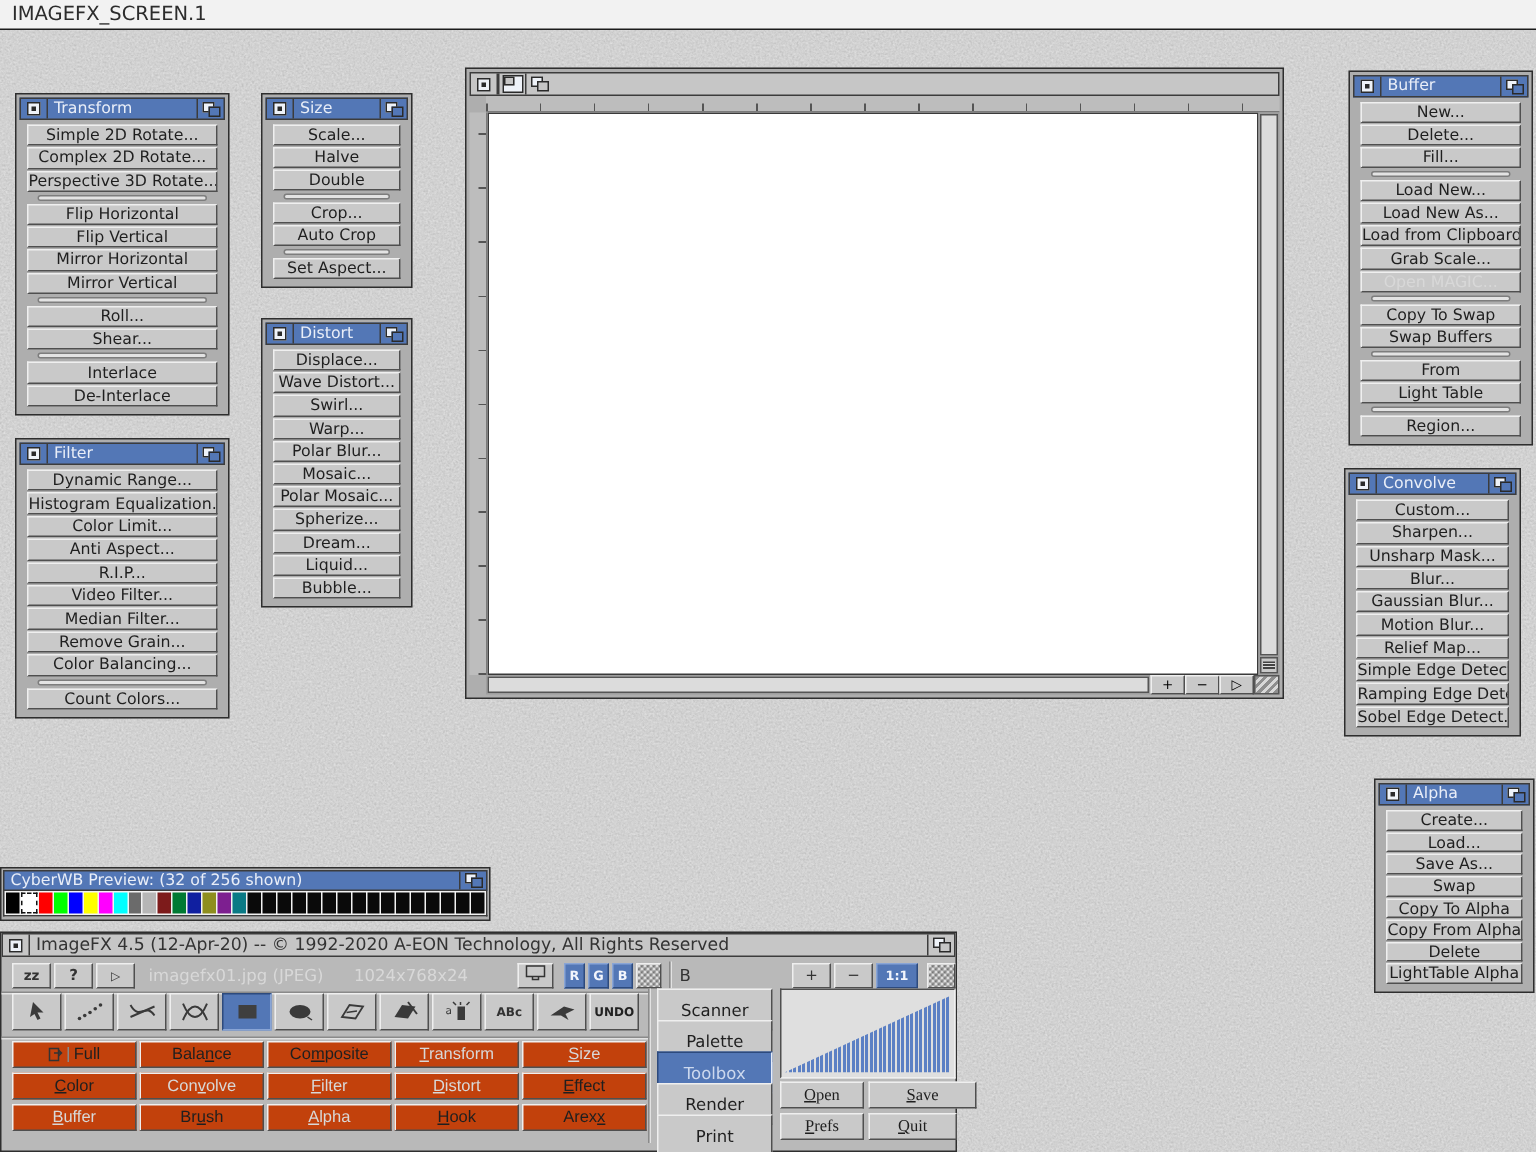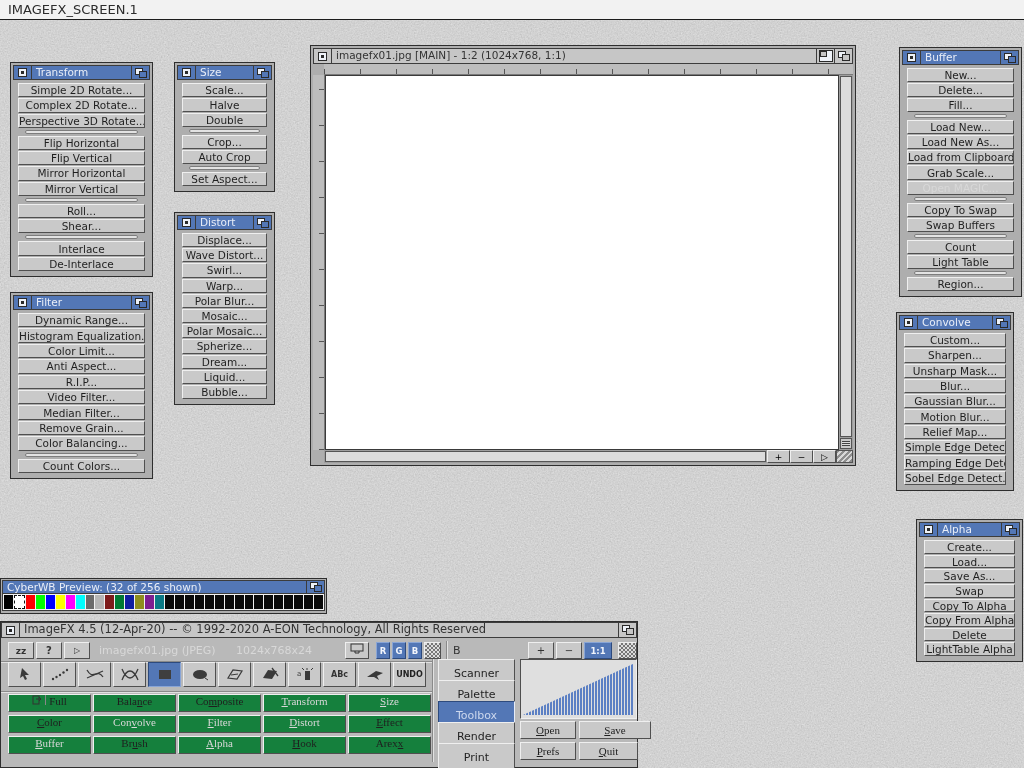--- a/index.html
+++ b/index.html
@@ -86,23 +86,23 @@
   .checker{background-image:linear-gradient(45deg,#777 25%,transparent 25%,transparent 75%,#777 75%),
            linear-gradient(45deg,#777 25%,transparent 25%,transparent 75%,#777 75%);
            background-position:0 0,2px 2px;background-size:4px 4px;background-color:#ddd}
   .toolbtn{position:absolute;top:40px;width:33px;height:25px;background:#c9c9c9;
            border:1px solid;border-color:#efefef #4f4f4f #4f4f4f #efefef;display:flex;
            align-items:center;justify-content:center;padding:0;font-family:inherit}
   .toolbtn.active{background:#5377b6;border-color:#2d4a7d #89a5d6 #89a5d6 #2d4a7d}
   .toolbtn svg{display:block}
   .undotxt{font-size:8px;font-weight:bold;color:#222;letter-spacing:0}
   .abctxt{font-size:8px;font-weight:bold;color:#333}
-  .gbtn{position:absolute;width:83px;height:18px;background:#15803d;border:1px solid;
+  .gbtn{position:absolute;width:83px;height:18px;background:#c2410c;border:1px solid;
         border-color:#efefef #4f4f4f #4f4f4f #efefef;font-size:11px;color:#1f1f1f;
-        display:flex;justify-content:center;gap:3px;padding:0;font-family:Liberation Serif, serif}
+        display:flex;align-items:center;justify-content:center;gap:3px;padding:0;font-family:Liberation Sans, sans-serif}
   .gbtn.ghost{color:#d8d8d8}
   .sidebtn{position:absolute;left:437px;width:77px;height:28px;background:#c9c9c9;
            border:1px solid;border-color:#efefef #4f4f4f #4f4f4f #efefef;font-size:11px;
            color:#1f1f1f;padding:0;font-family:inherit}
   .sidebtn.active{background:#5377b6;color:#ccd8ee;border-color:#2d4a7d #e6ecf8 #e6ecf8 #2d4a7d}
   .filebtn{position:absolute;height:18px;background:#c9c9c9;border:1px solid;
            border-color:#efefef #4f4f4f #4f4f4f #efefef;font-size:11px;color:#1f1f1f;
            padding:0;font-family:Liberation Serif, serif}
   .graph{position:absolute;left:519px;top:37px;width:117px;height:60px;background:#dfdfdf;
          border:1px solid;border-color:#4f4f4f #efefef #efefef #4f4f4f;box-sizing:border-box}
@@ -271,21 +271,21 @@
     <div class="sep"></div>
     <button class="pbtn">Load New...</button>
     <button class="pbtn">Load New As...</button>
     <button class="pbtn">Load from Clipboard</button>
     <button class="pbtn">Grab Scale...</button>
     <button class="pbtn ghost">Open MAGIC...</button>
     <div class="sep"></div>
     <button class="pbtn">Copy To Swap</button>
     <button class="pbtn">Swap Buffers</button>
     <div class="sep"></div>
-    <button class="pbtn">Count</button>
+    <button class="pbtn">From</button>
     <button class="pbtn">Light Table</button>
     <div class="sep"></div>
     <button class="pbtn">Region...</button>
   </div>
 </div>
 
 <div class="win" style="left:896px;top:312px;width:118px;height:179px">
   <div class="tb blue">
     <span class="gad">
         <span class="closebox">
@@ -341,21 +341,20 @@
   </div>
 </div>
 
 <div class="win" style="left:310px;top:45px;width:546px;height:421px">
   <div class="tb gray" style="height:16px">
     <span class="gad">
         <span class="closebox">
           <i></i>
         </span>
       </span>
-    <span class="tbt">imagefx01.jpg [MAIN] - 1:2 (1024x768, 1:1)</span>
     <span class="gad right">
         <span class="zoomg"></span>
       </span>
     <span class="gad right">
         <span class="depth">
           <i class="b"></i>
           <i class="f"></i>
         </span>
       </span>
   </div>

